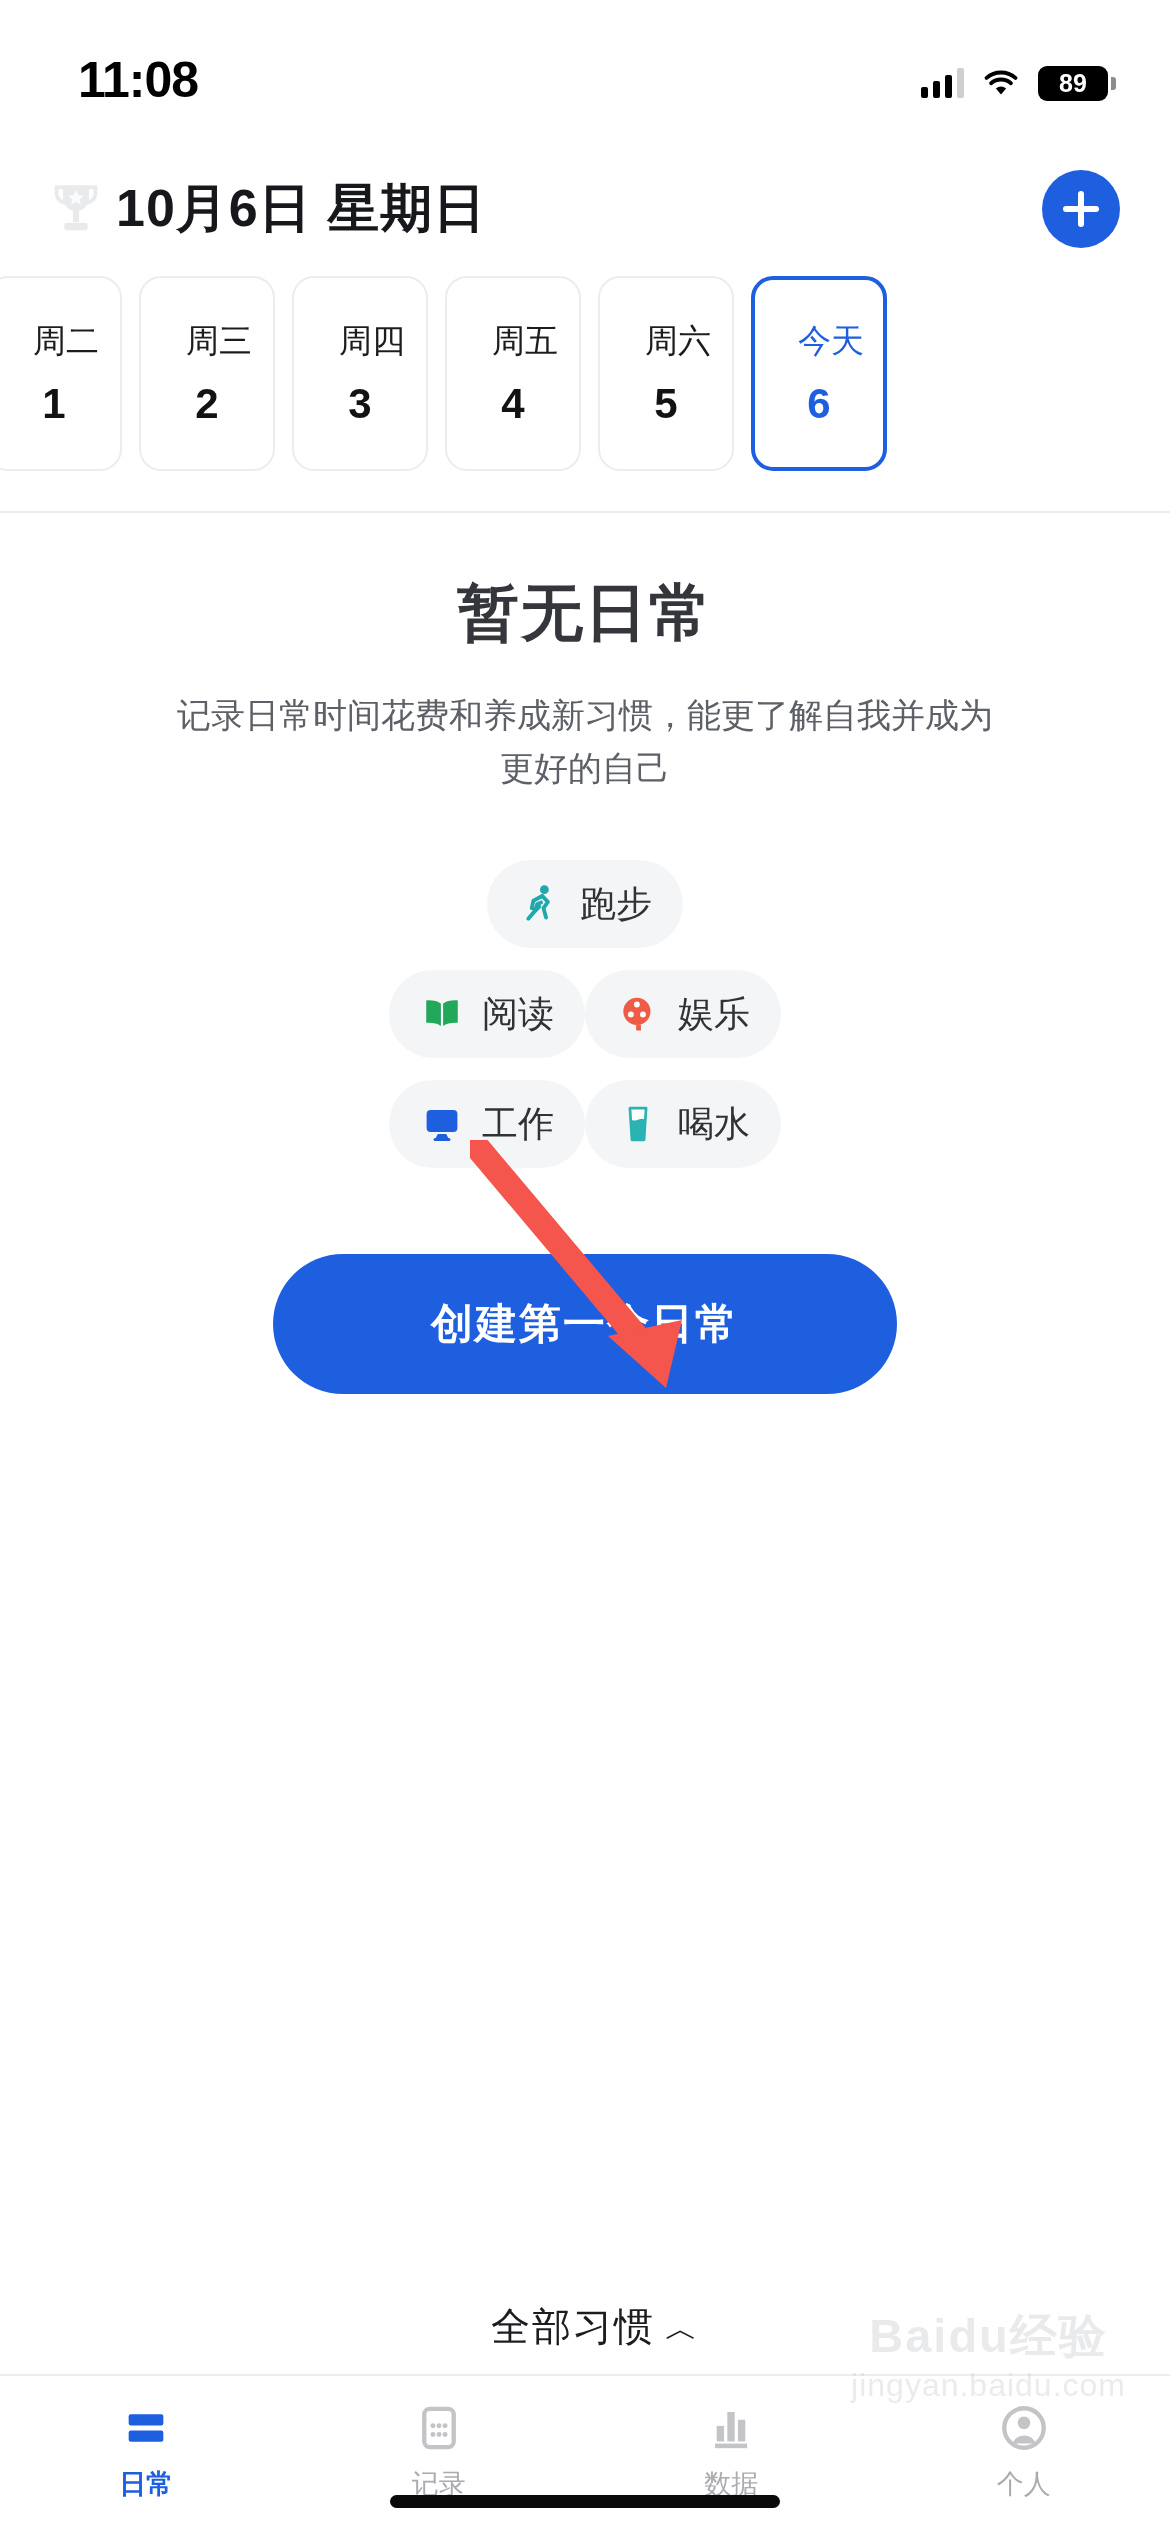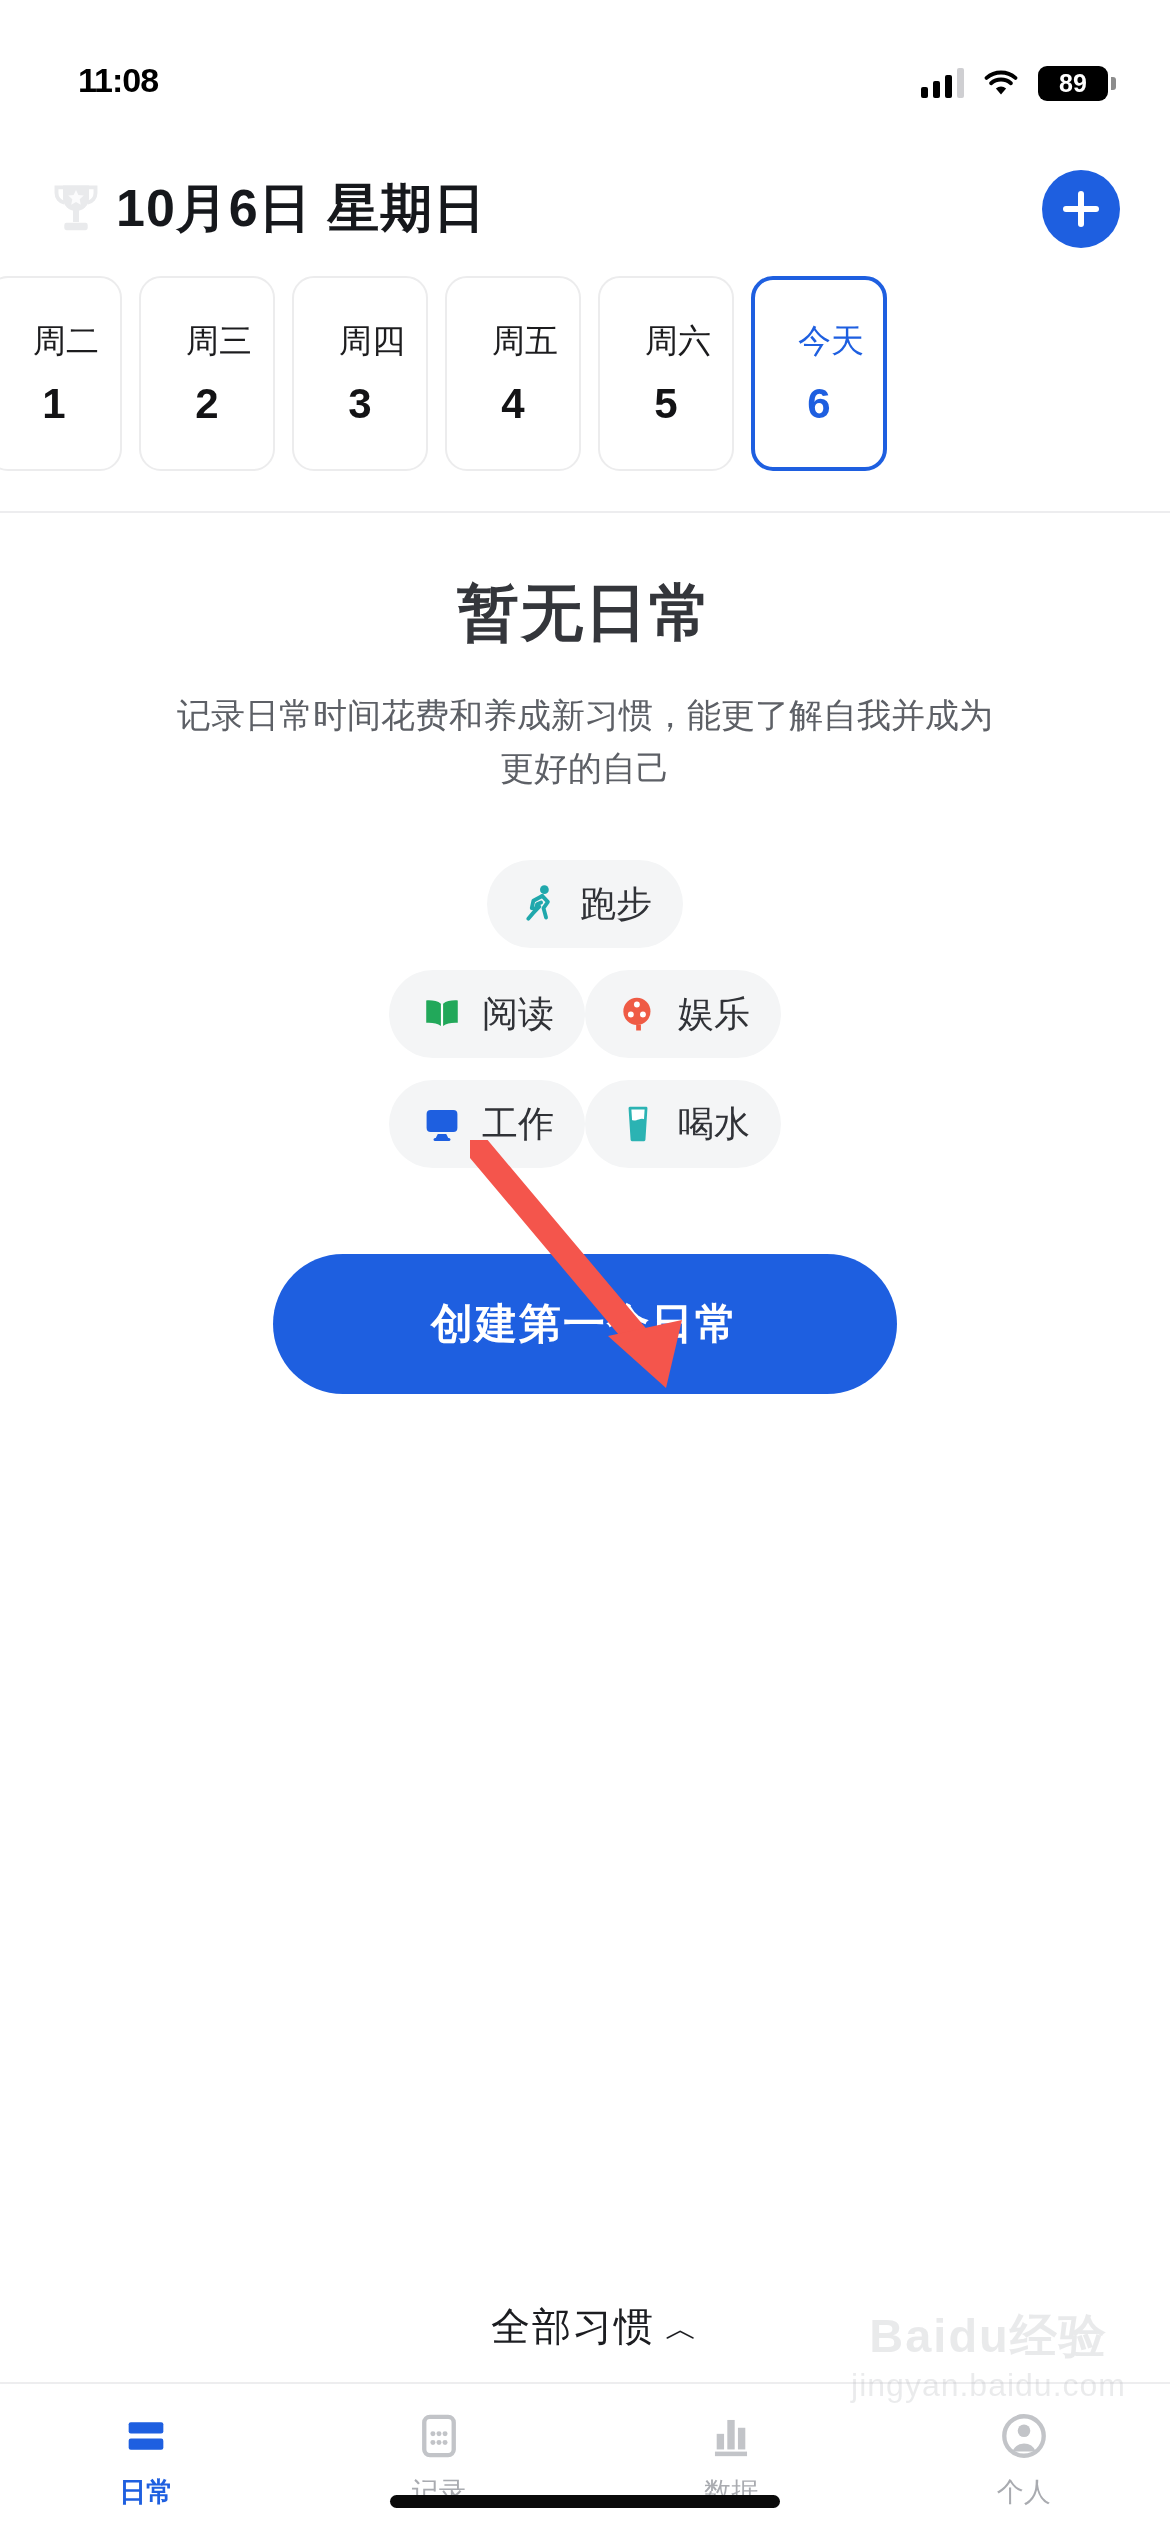--- a/index.html
+++ b/index.html
@@ -14,21 +14,21 @@
 
   
   .statusbar {
     height:150px;
     display:flex;
     align-items:center;
     justify-content:space-between;
     padding:0 62px 0 78px;
   }
   .sb-time {
-    font-size:34px;
+    font-size:50px;
     font-weight:700;
     letter-spacing:-1px;
     color:#000;
     margin-top:10px;
   }
   .sb-right { display:flex; align-items:center; gap:18px; margin-top:16px; }
   .bars { display:flex; align-items:flex-end; gap:5px; height:30px; }
   .bars i { width:7px; background:#000; border-radius:2px; display:block; }
   .bars i:nth-child(1){height:11px;}
   .bars i:nth-child(2){height:17px;}
@@ -167,21 +167,21 @@
     color:#1c1d21;
     letter-spacing:2px;
     padding-left:21px;
   }
   .allhabits .caret { font-size:33px; margin-left:10px; display:inline-block; }
 
   
   .tabbar {
     position:absolute;
     left:0;right:0;
-    bottom:4px;
+    bottom:12px;
     height:146px;
     border-top:2px solid #ededef;
     background:#fff;
     display:flex;
   }
   .tab {
     flex:1;
     display:flex;
     flex-direction:column;
     align-items:center;

